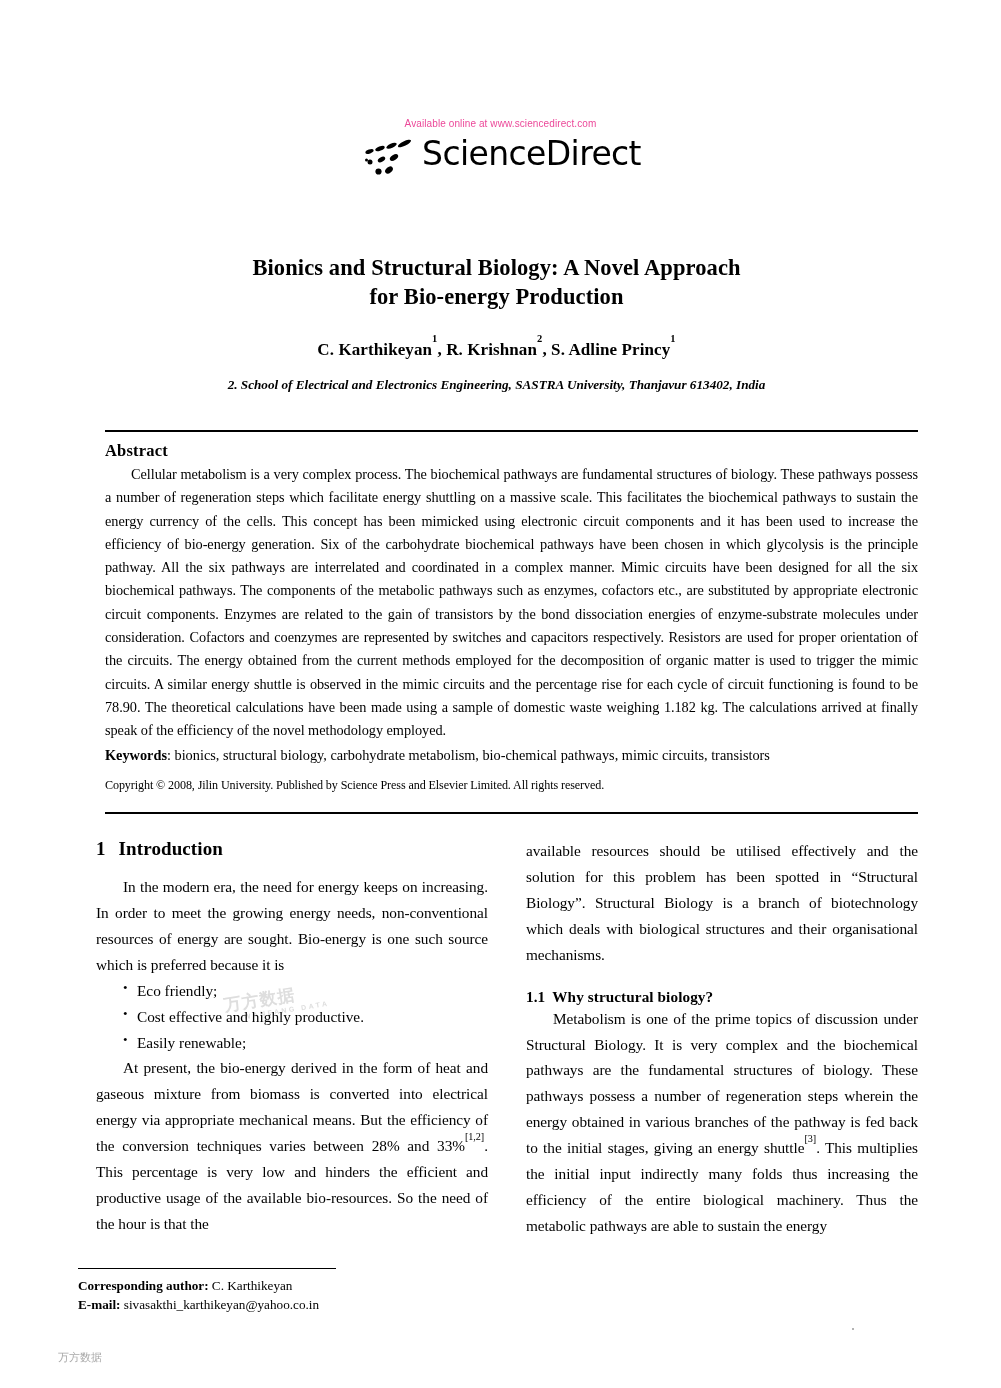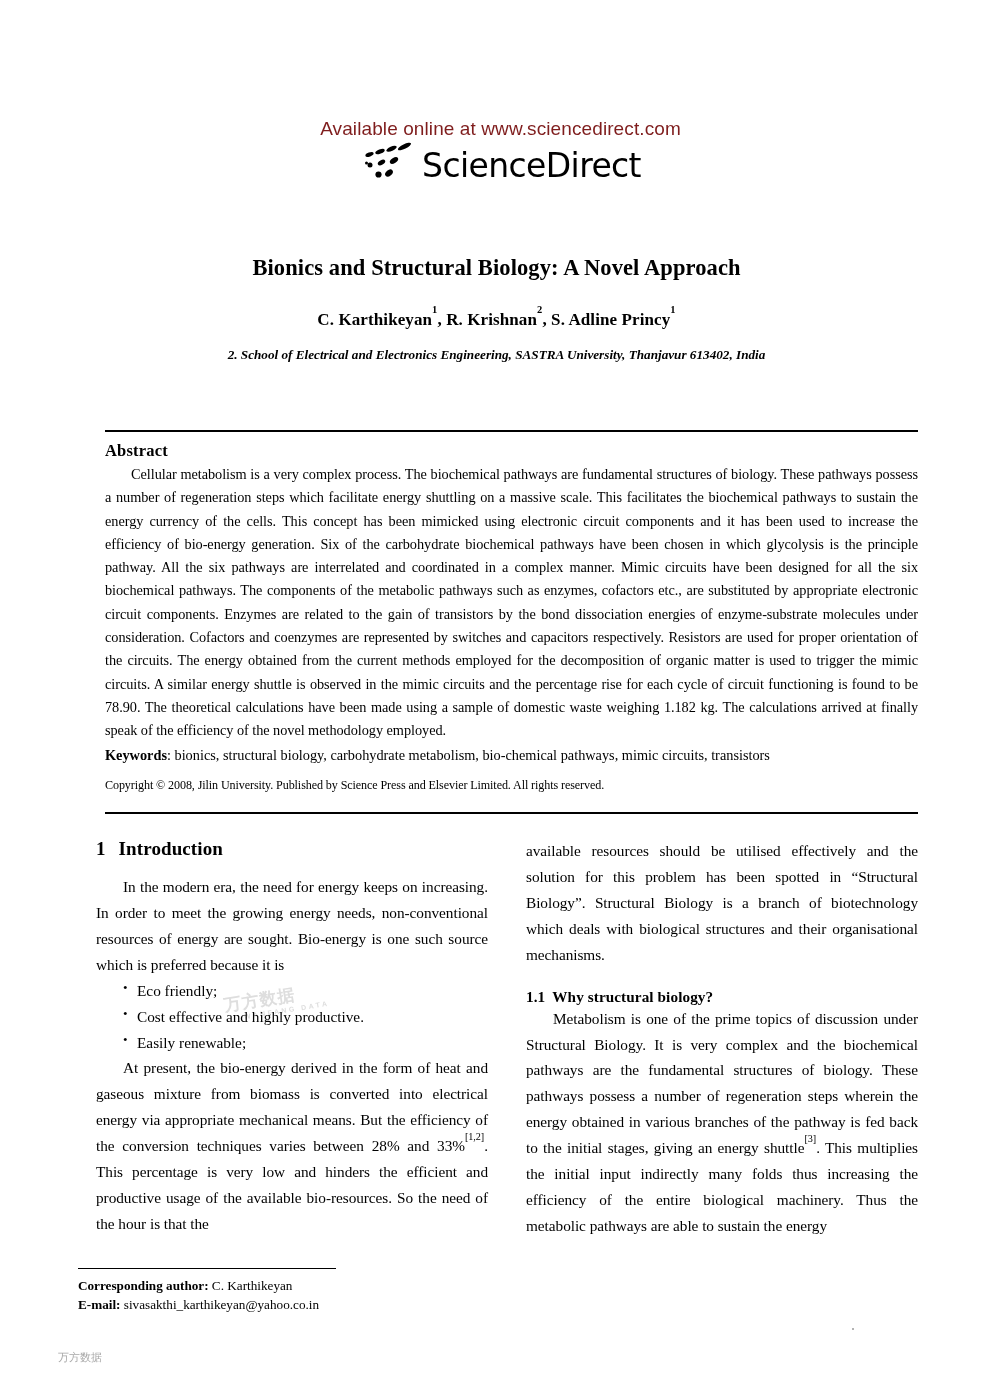--- a/index.html
+++ b/index.html
@@ -58,28 +58,28 @@
   
   .masthead {
     position: absolute;
     left: 0;
     right: 0;
     top: 118px;
     text-align: center;
   }
   .avail-line {
     font-family: "Liberation Sans", "DejaVu Sans", sans-serif;
-    font-size: 19px;
-    letter-spacing: 0.1px;
-    color: #7f1d1d;
+    font-size: 10px;
+    letter-spacing: 0.1px;
+    color: #ec4899;
   }
   .sd-logo-row {
-    margin-top: 0;
+    margin-top: 8px;
     display: flex;
-    align-items: flex-end;
+    align-items: flex-start;
     justify-content: center;
     gap: 4px;
   }
   .sd-mark {
     width: 58px;
     height: 42px;
     flex: 0 0 auto;
     position: relative;
     top: 1px;
   }
@@ -268,20 +268,21 @@
         </svg>
       </span>
       <span class="sd-word">ScienceDirect</span>
     </div>
 
   </div>
 
   <div class="title-block">
     <div class="paper-title">
       <span>Bionics and Structural Biology: A Novel Approach</span><br>
+      <span>for Bio-energy Production</span>
     </div>
 
     <div class="authors">
       <span><span>C. Karthikeyan</span><sup>1</sup><span>, </span></span><span><span>R. Krishnan</span><sup>2</sup><span>, </span></span><span><span>S. Adline Princy</span><sup>1</sup></span>
     </div>
 
     <div class="affils">
       <div>2. School of Electrical and Electronics Engineering, SASTRA University, Thanjavur 613402, India</div>
     </div>
   </div>

